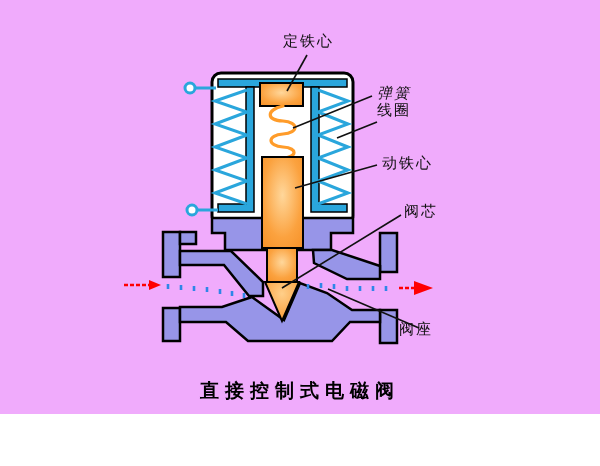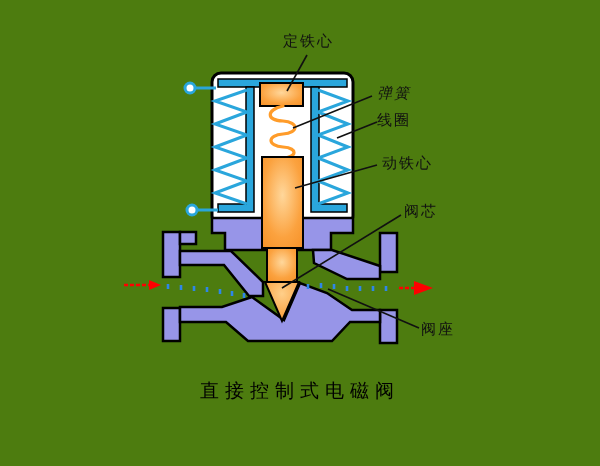--- a/index.html
+++ b/index.html
@@ -1,27 +1,27 @@
 <!DOCTYPE html>
 <html><head>
 <meta charset="utf-8">
 <style>
   html,body{margin:0;padding:0;background:#fff;}
   #stage{
-    position:relative;width:600px;height:466px;background:#4d7c0f;
+    position:relative;width:600px;height:414px;background:#f0abfc;
     font-family:"Liberation Serif", serif;overflow:hidden;
   }
   #art{position:absolute;left:0;top:0;}
   .lbl{
     position:absolute;color:#111;font-size:15px;letter-spacing:2px;
     white-space:nowrap;line-height:1;font-family:"Liberation Serif", serif;
   }
   .title{
     position:absolute;left:0;top:378px;width:600px;text-align:center;
-    color:#000;font-size:19px;font-weight:normal;letter-spacing:6px;
+    color:#000;font-size:19px;font-weight:bold;letter-spacing:6px;
     font-family:"Liberation Serif", serif;
   }
 </style>
 </head>
 <body>
 
 <div id="stage">
 
   <svg id="art" width="600" height="466" viewBox="0 0 600 466">
     <defs>
@@ -110,19 +110,19 @@
       <line x1="372" y1="96" x2="293" y2="128"></line>
       <line x1="377" y1="122" x2="337" y2="138"></line>
       <line x1="377" y1="165" x2="295" y2="188"></line>
       <line x1="401" y1="215" x2="282" y2="288"></line>
       <line x1="419" y1="328" x2="328" y2="289"></line>
     </g>
   </svg>
 
   <span class="lbl" style="left:283px;top:34px;">定铁心</span>
   <span class="lbl" style="left:377px;top:86px;font-style:italic;">弹簧</span>
-  <span class="lbl" style="left:377px;top:113px;">线圈</span>
+  <span class="lbl" style="left:377px;top:103px;">线圈</span>
   <span class="lbl" style="left:382px;top:156px;">动铁心</span>
   <span class="lbl" style="left:404px;top:204px;text-align:center;">阀芯</span>
-  <span class="lbl" style="left:421px;top:322px;">阀座</span>
+  <span class="lbl" style="left:399px;top:322px;">阀座</span>
 
   <div class="title">直接控制式电磁阀</div>
 </div>
 
 </body></html>

